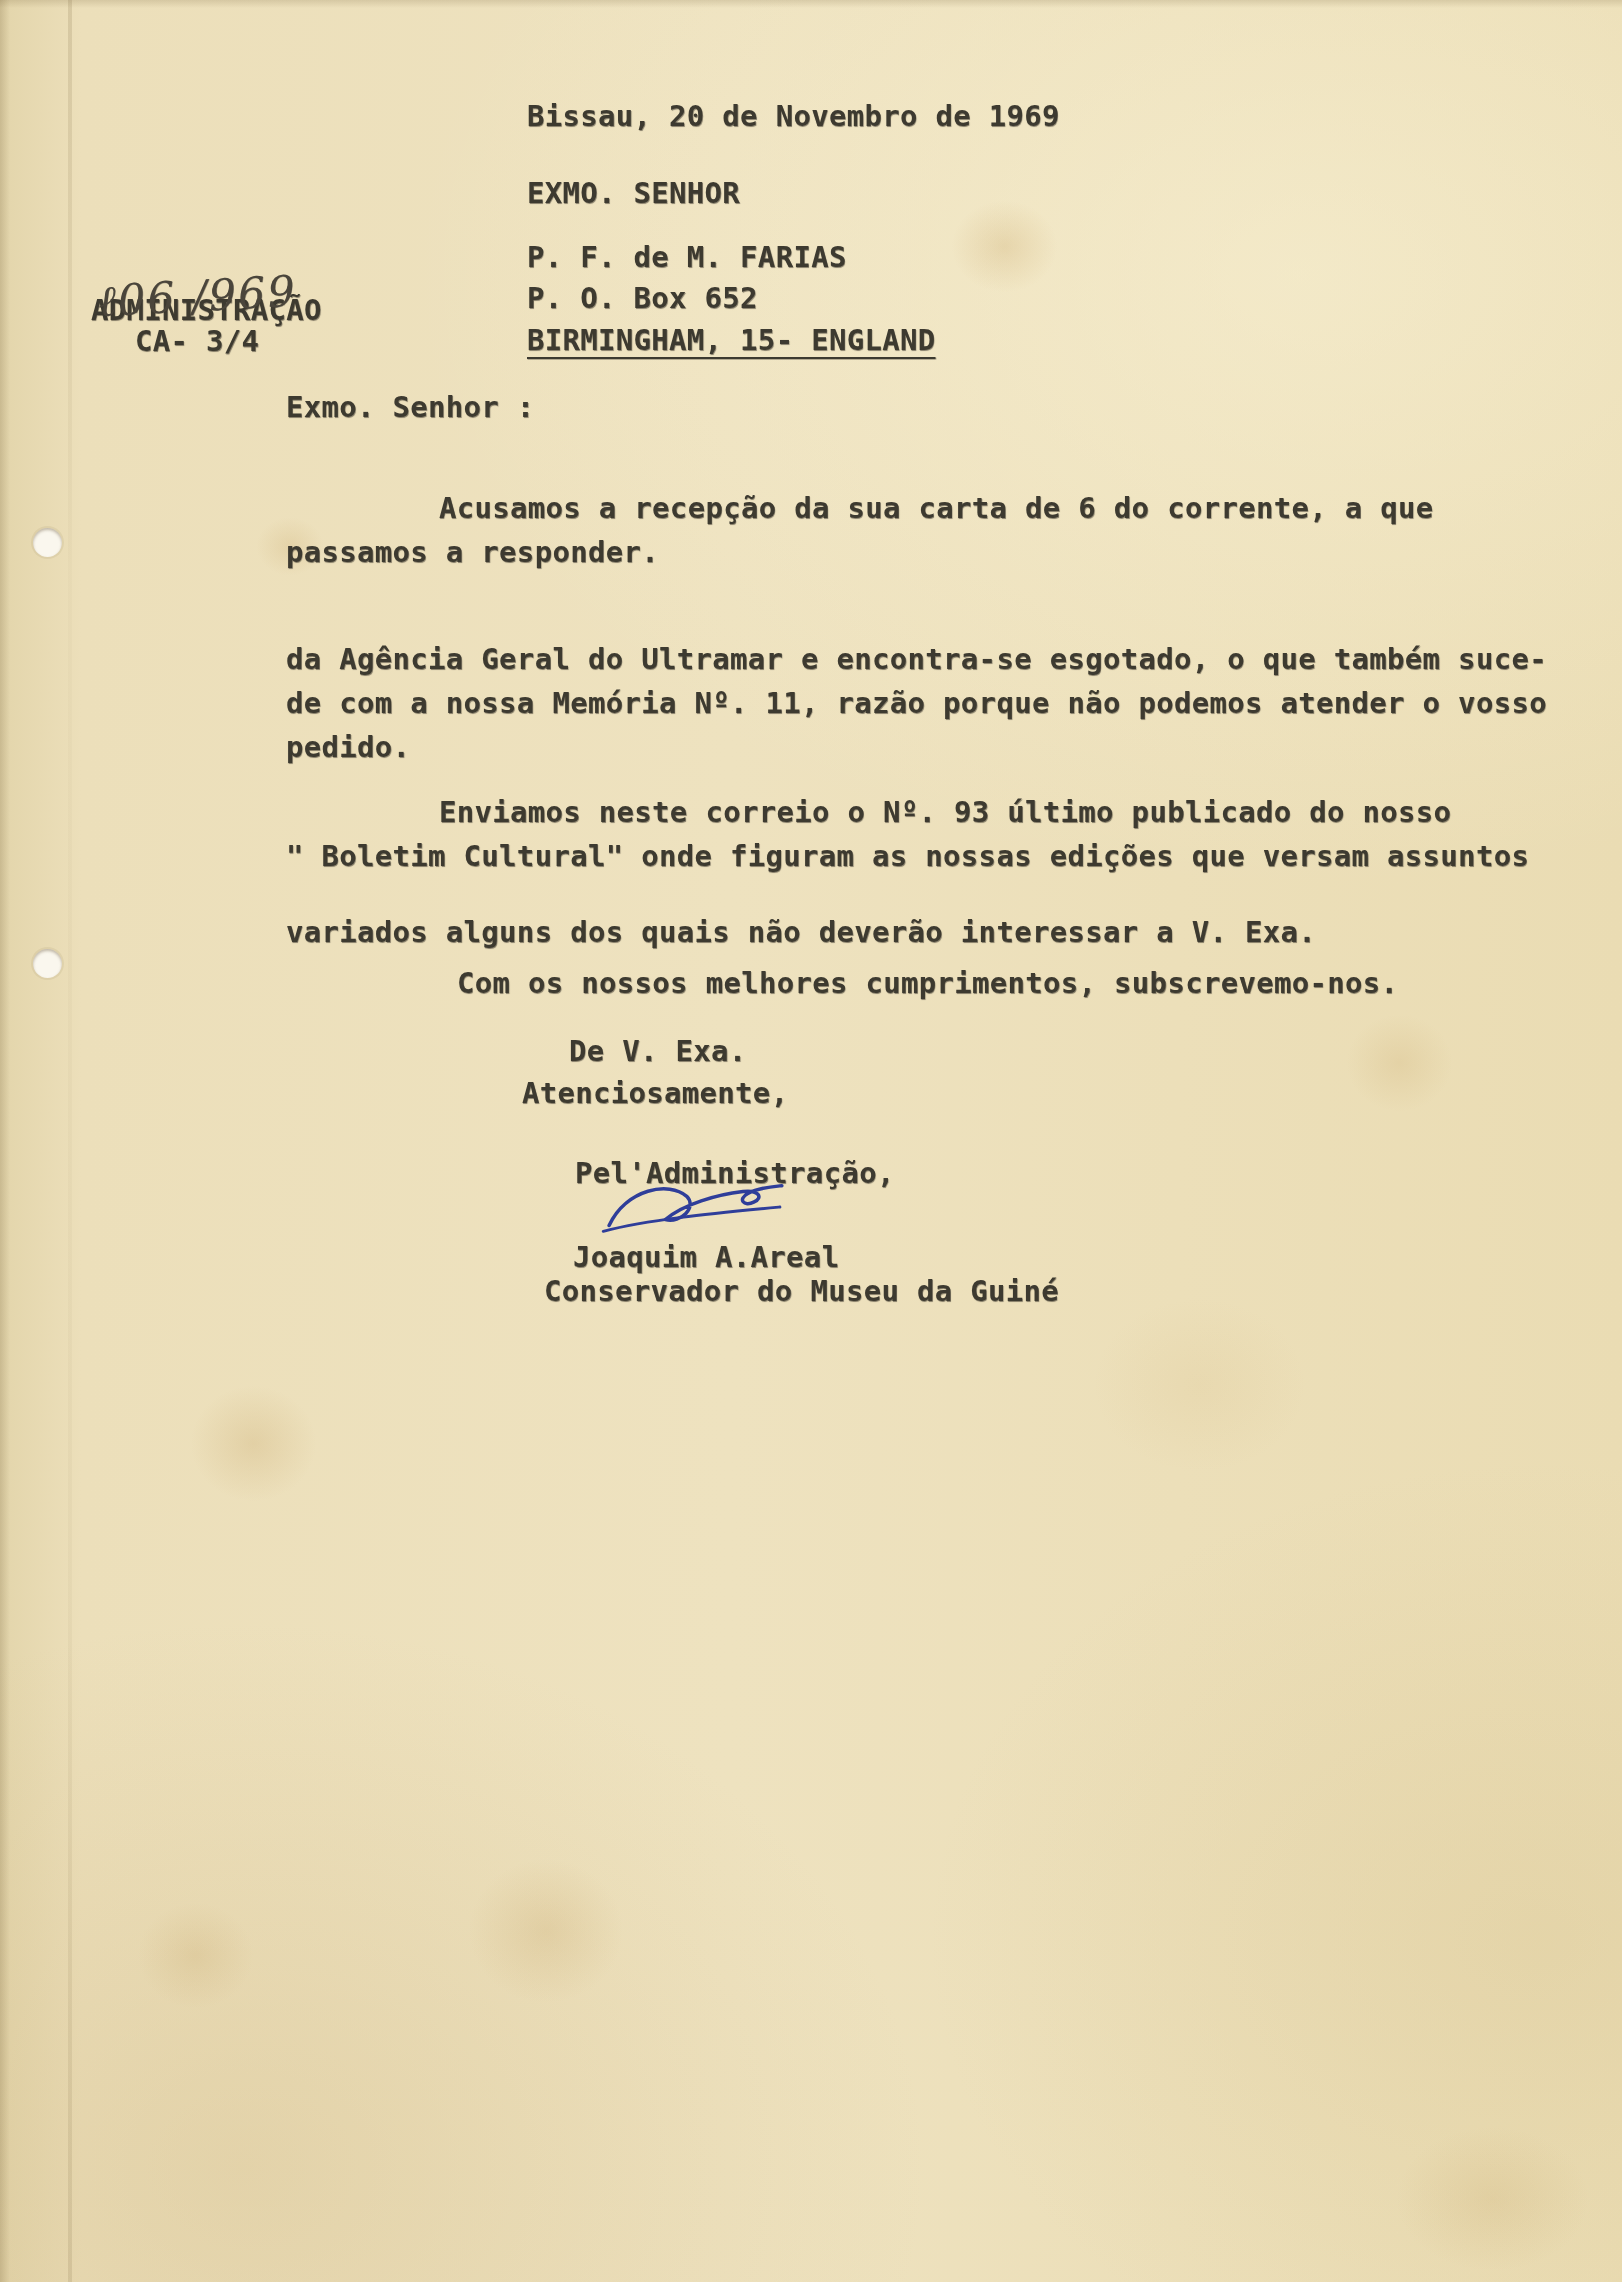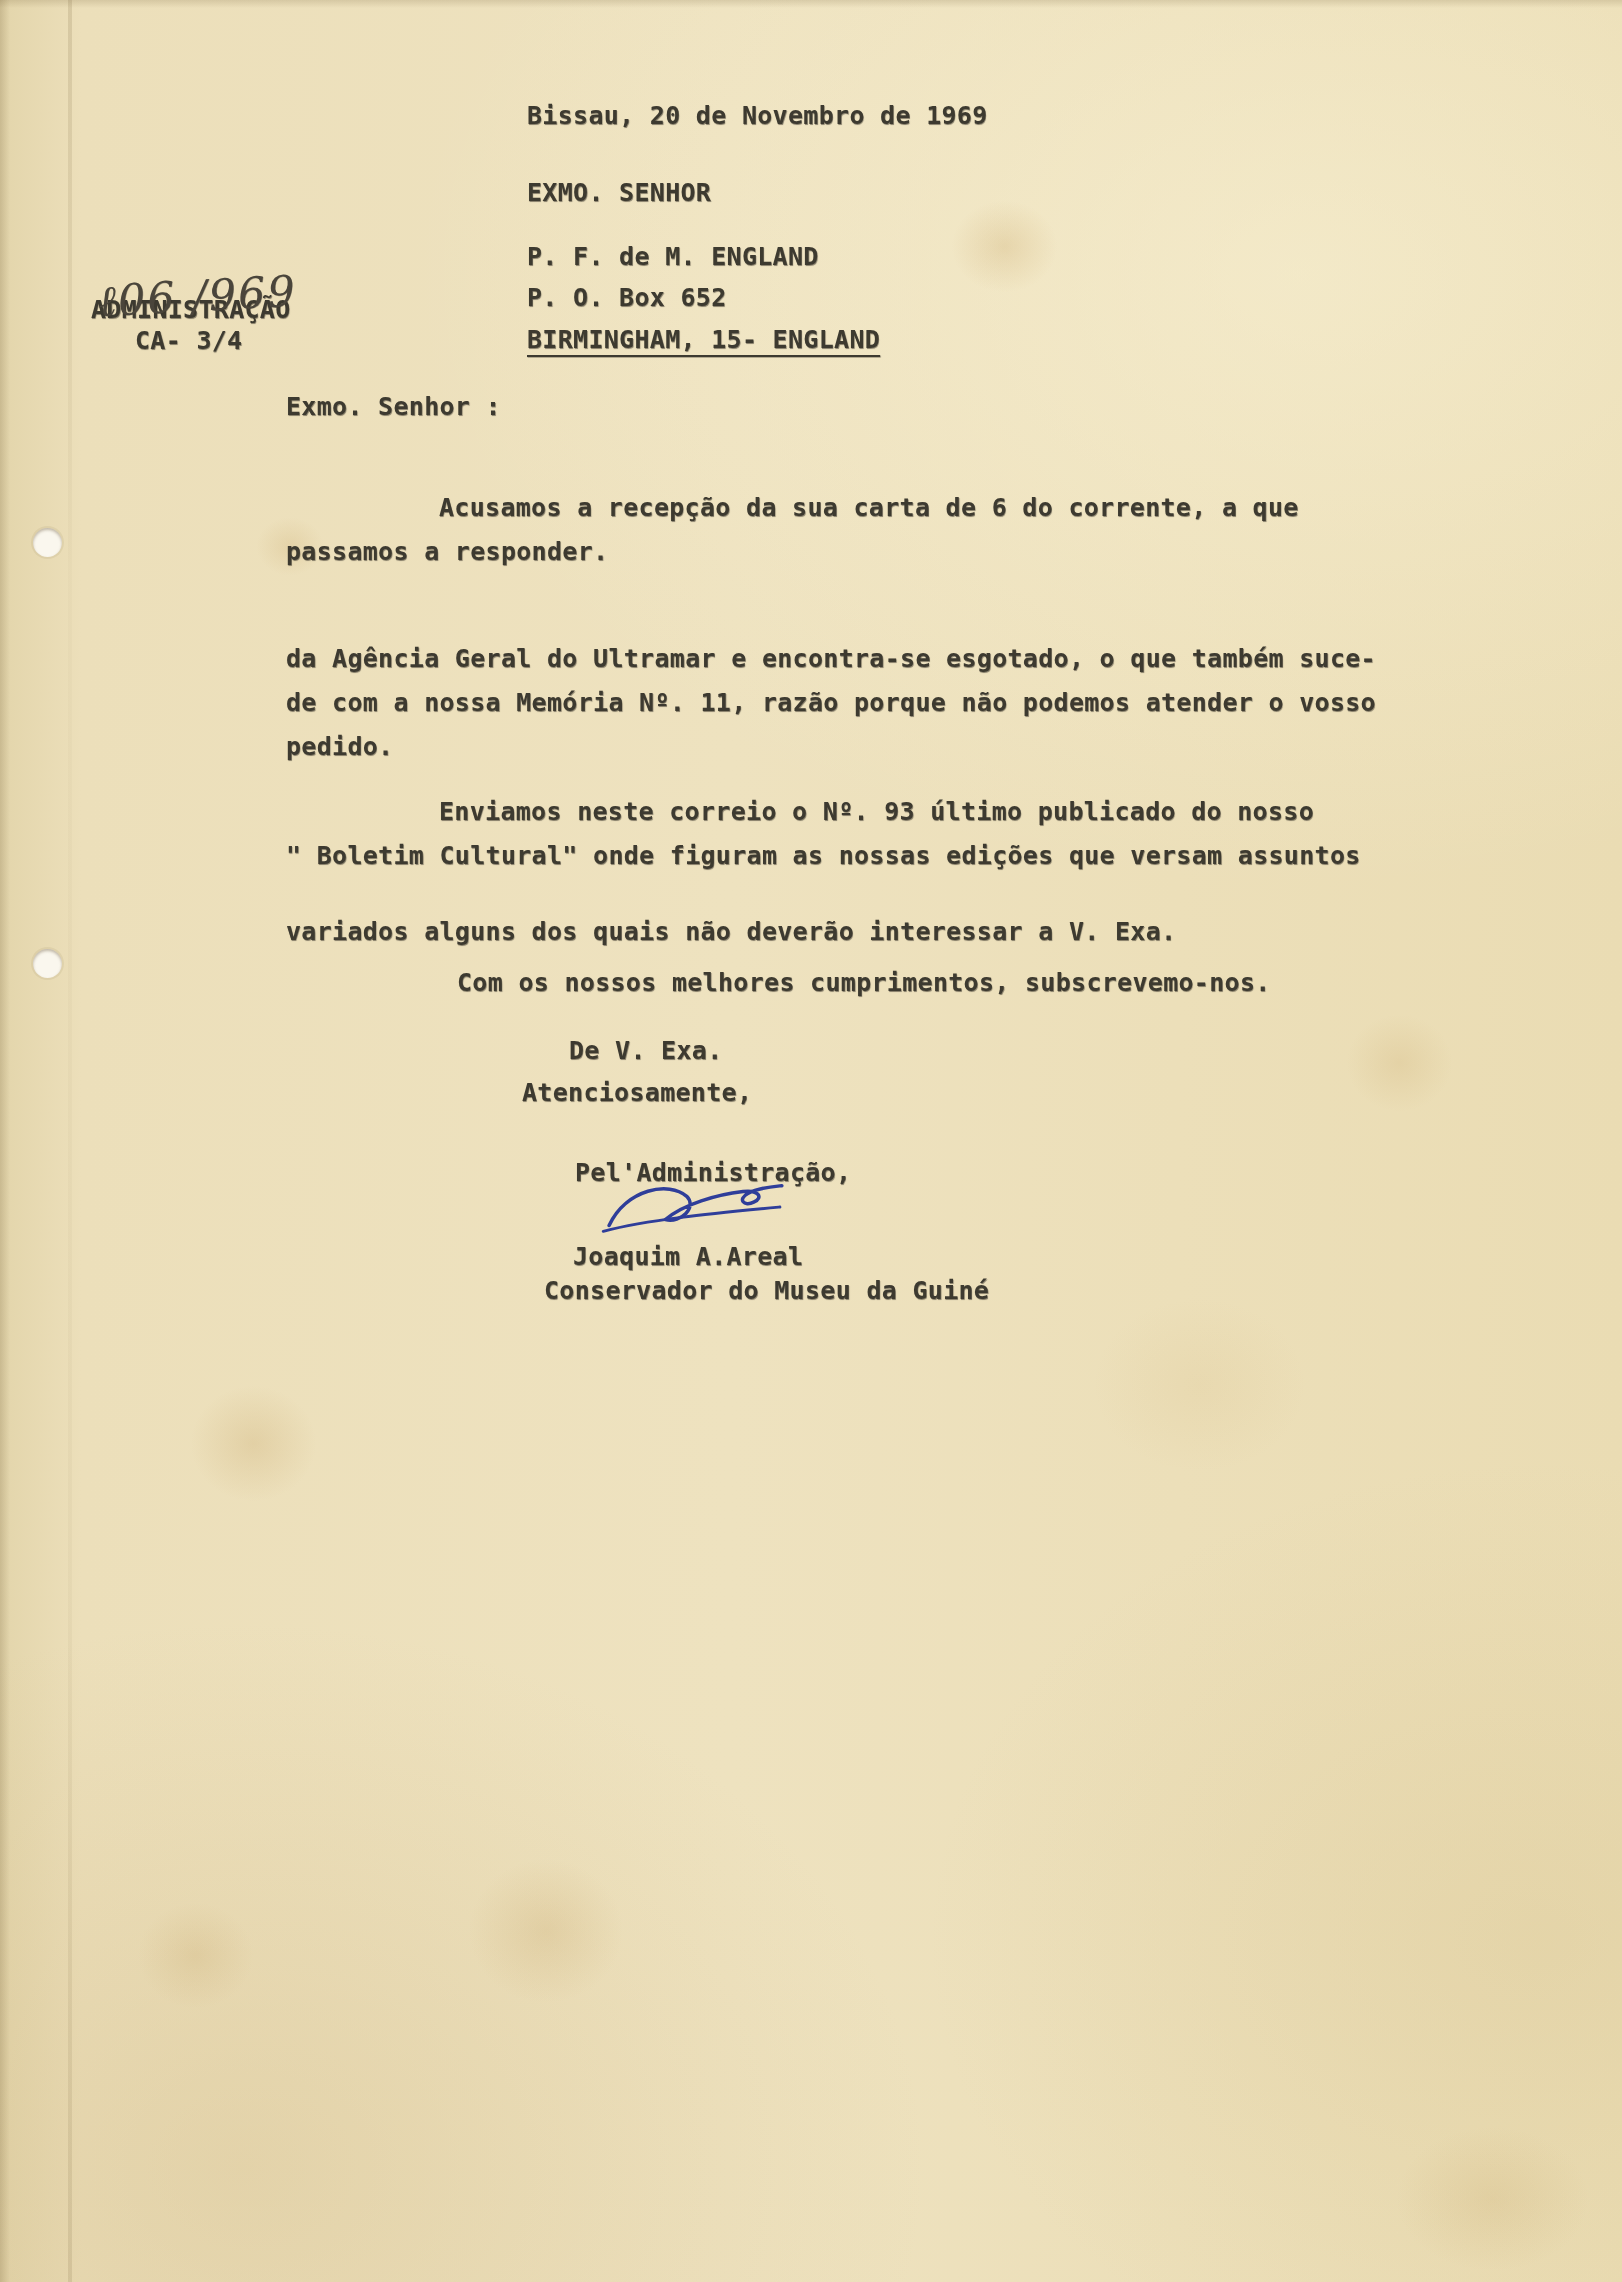--- a/index.html
+++ b/index.html
@@ -43,21 +43,21 @@
   .st3 { left:1346px; top:1014px; width:107px; height:98px; background:radial-gradient(ellipse, rgba(190,150,80,0.16), rgba(190,150,80,0) 70%); }
   .st4 { left:190px;  top:1385px; width:127px; height:117px; background:radial-gradient(ellipse, rgba(185,145,75,0.20), rgba(185,145,75,0) 70%); }
   .st5 { left:468px;  top:1858px; width:156px; height:146px; background:radial-gradient(ellipse, rgba(185,145,75,0.18), rgba(185,145,75,0) 70%); }
   .st6 { left:137px;  top:1902px; width:117px; height:107px; background:radial-gradient(ellipse, rgba(185,145,75,0.16), rgba(185,145,75,0) 70%); }
   .st7 { left:1092px; top:1297px; width:215px; height:176px; background:radial-gradient(ellipse, rgba(200,165,100,0.10), rgba(200,165,100,0) 70%); }
   .st8 { left:1395px; top:2126px; width:195px; height:146px; background:radial-gradient(ellipse, rgba(185,145,75,0.14), rgba(185,145,75,0) 70%); }
 
   
   .t {
     position:absolute;
-    font-size:25px;
+    font-size:29px;
     line-height:44px;
     letter-spacing:0.3px;
     white-space:pre;
     text-shadow:0.6px 0.6px 0.7px rgba(55,50,40,0.55);
   }
   .u { text-decoration:underline; text-decoration-thickness:2.4px; text-underline-offset:6.8px; }
   .handwritten {
     position:absolute;
     font-family:"DejaVu Serif","Liberation Serif",serif;
     font-style:italic;
@@ -111,21 +111,21 @@
   <div class="stain st3"></div>
   <div class="stain st4"></div>
   <div class="stain st5"></div>
   <div class="stain st6"></div>
   <div class="stain st7"></div>
   <div class="stain st8"></div>
 
   <div class="t" id="date">Bissau, 20 de Novembro de 1969</div>
 
   <div class="t" id="rec-header">EXMO. SENHOR</div>
-  <div class="t" id="rec-name">P. F. de M. ENGLAND</div>
+  <div class="t" id="rec-name">P. F. de M. FARIAS</div>
   <div class="t" id="rec-box">P. O. Box 652</div>
   <div class="t u" id="rec-city">BIRMINGHAM, 15- ENGLAND</div>
 
   <div class="t" id="ref-dept">ADMINISTRAÇÃO</div>
   <div class="handwritten" id="ref-num">ℓ06 /969</div>
   <div class="t" id="ref-code">CA- 3/4</div>
 
   <div class="t" id="salutation">Exmo. Senhor :</div>
 
   <div class="t" id="p1l1">Acusamos a recepção da sua carta de 6 do corrente, a que</div>

